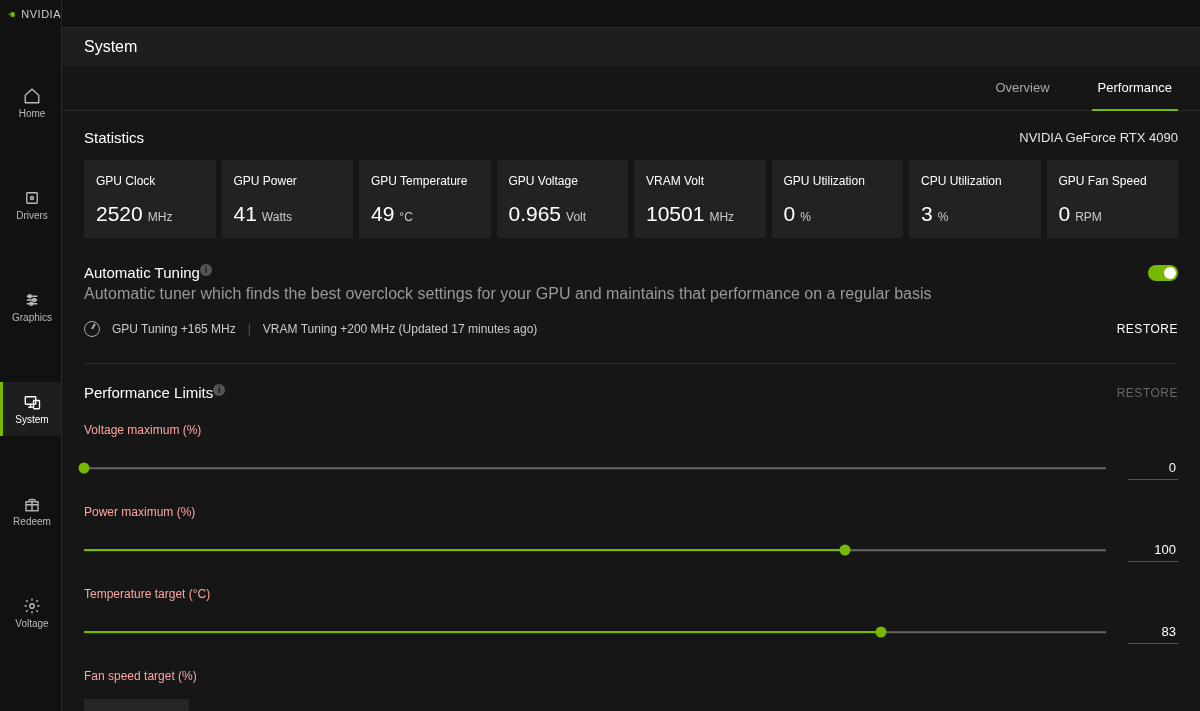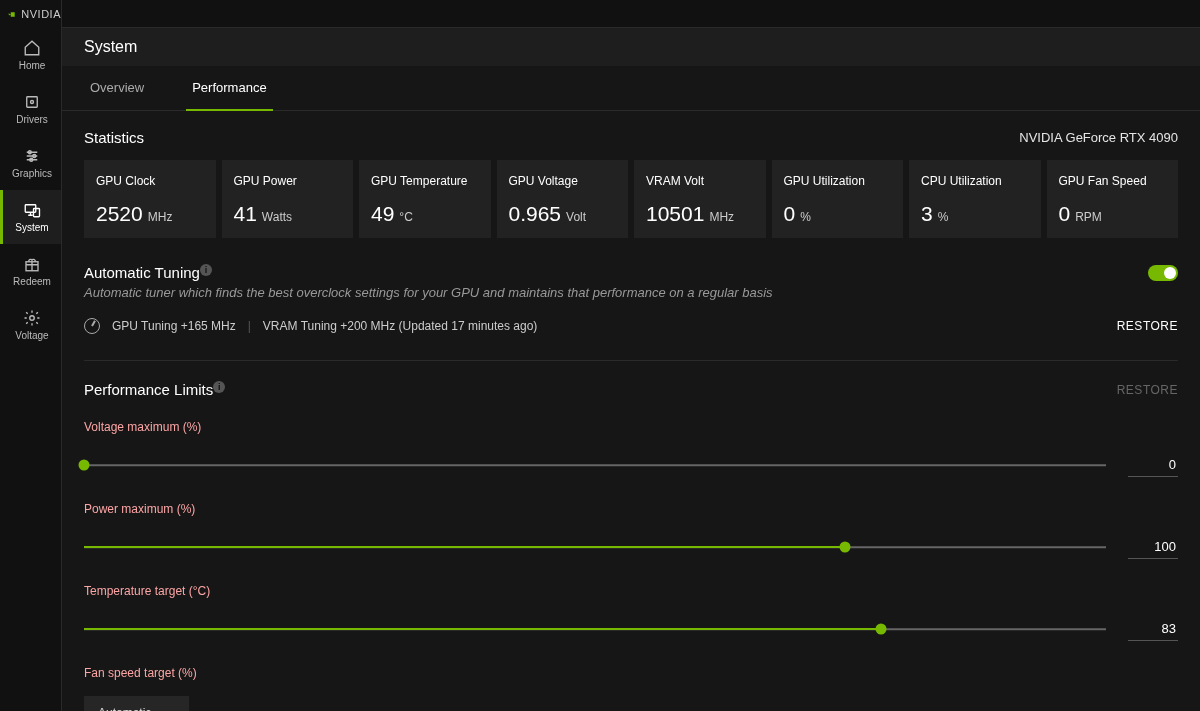--- a/index.html
+++ b/index.html
@@ -12,20 +12,21 @@
   }
   .app { display: flex; height: 100%; }
 
   
   .sidebar {
     width: 62px;
     background: #111111;
     display: flex;
     flex-direction: column;
     border-right: 1px solid #2a2a2a;
+    gap: 48px;
   }
   .brand {
     height: 28px;
     display: flex;
     align-items: center;
     padding-left: 8px;
     gap: 6px;
     background: #111111;
     font-size: 11px;
     letter-spacing: 0.5px;
@@ -61,20 +62,21 @@
     padding: 0 22px;
     font-size: 16px;
     font-weight: 500;
     background: #1e1e1e;
   }
   .tabs {
     display: flex;
     gap: 36px;
     padding: 0 22px;
     border-bottom: 1px solid #2a2a2a;
+    justify-content: flex-end;
   }
   .tab {
     padding: 14px 6px;
     font-size: 13px;
     color: #aaaaaa;
     cursor: pointer;
     border-bottom: 2px solid transparent;
     margin-bottom: -1px;
   }
   .tab.active { color: #ffffff; border-bottom-color: #76b900; }
@@ -111,21 +113,21 @@
     display: flex; align-items: center; justify-content: space-between;
     margin-bottom: 4px;
   }
   .section-title { font-size: 15px; font-weight: 500; display: flex; }
   .info-icon {
     width: 12px; height: 12px; border-radius: 50%;
     background: #555555; color: #111111;
     display: inline-flex; align-items: center; justify-content: center;
     font-size: 9px; font-weight: bold;
   }
-  .section-sub { font-size: 13px; color: #999999; margin-bottom: 18px; font-style: italic; }
+  .section-sub { font-size: 16px; color: #999999; margin-bottom: 18px; }
 
   .toggle {
     width: 30px; height: 16px; background: #76b900; border-radius: 8px;
     position: relative; cursor: pointer;
   }
   .toggle::after {
     content: ""; position: absolute; width: 12px; height: 12px;
     background: #ffffff; border-radius: 50%; top: 2px; right: 2px;
   }
 

